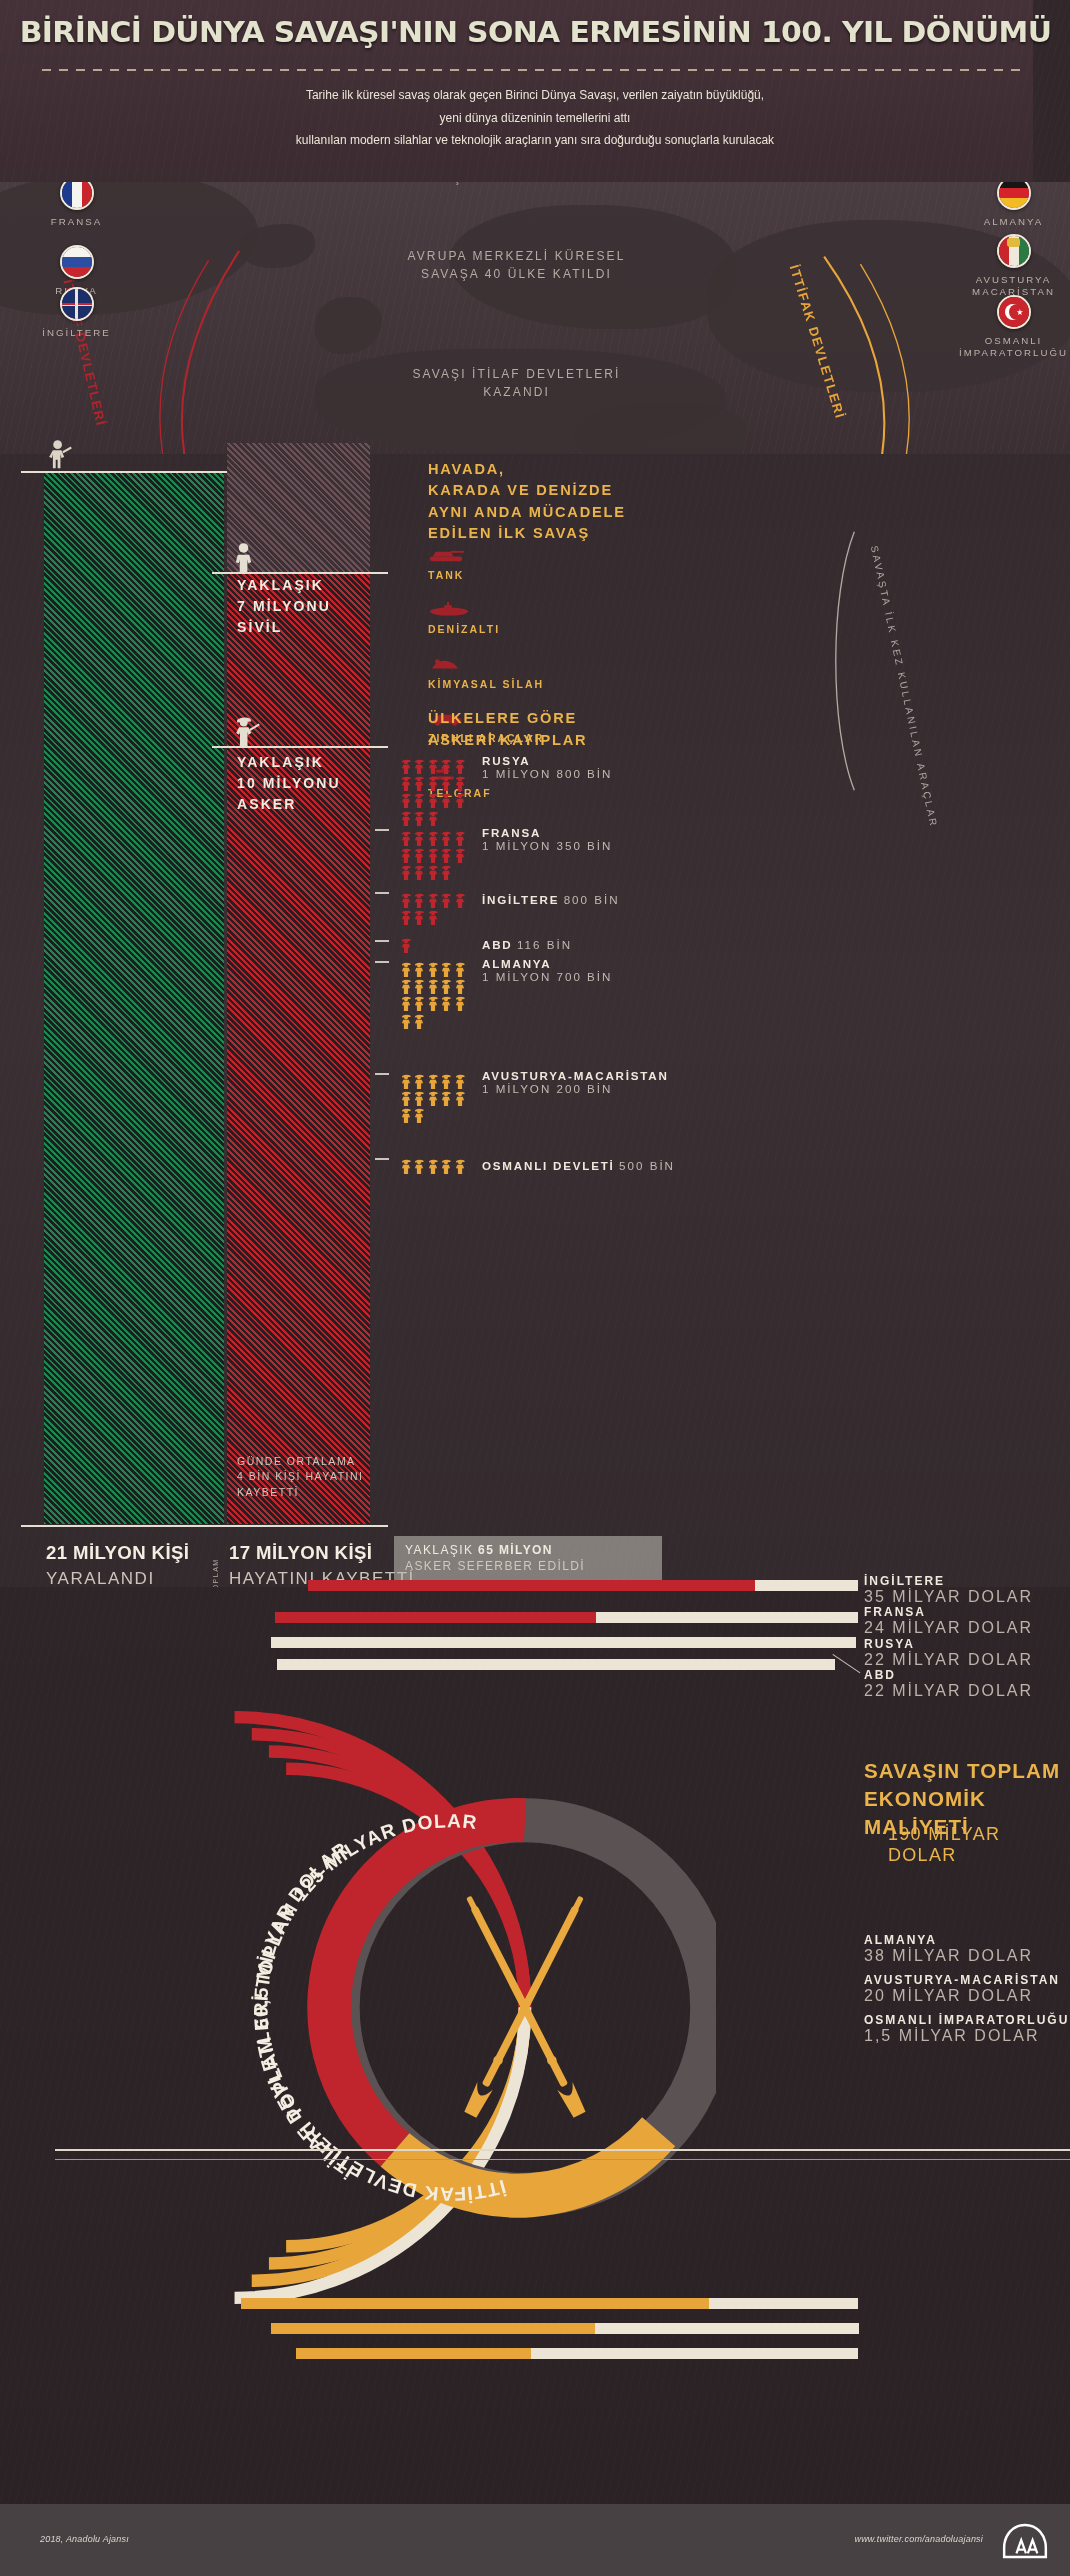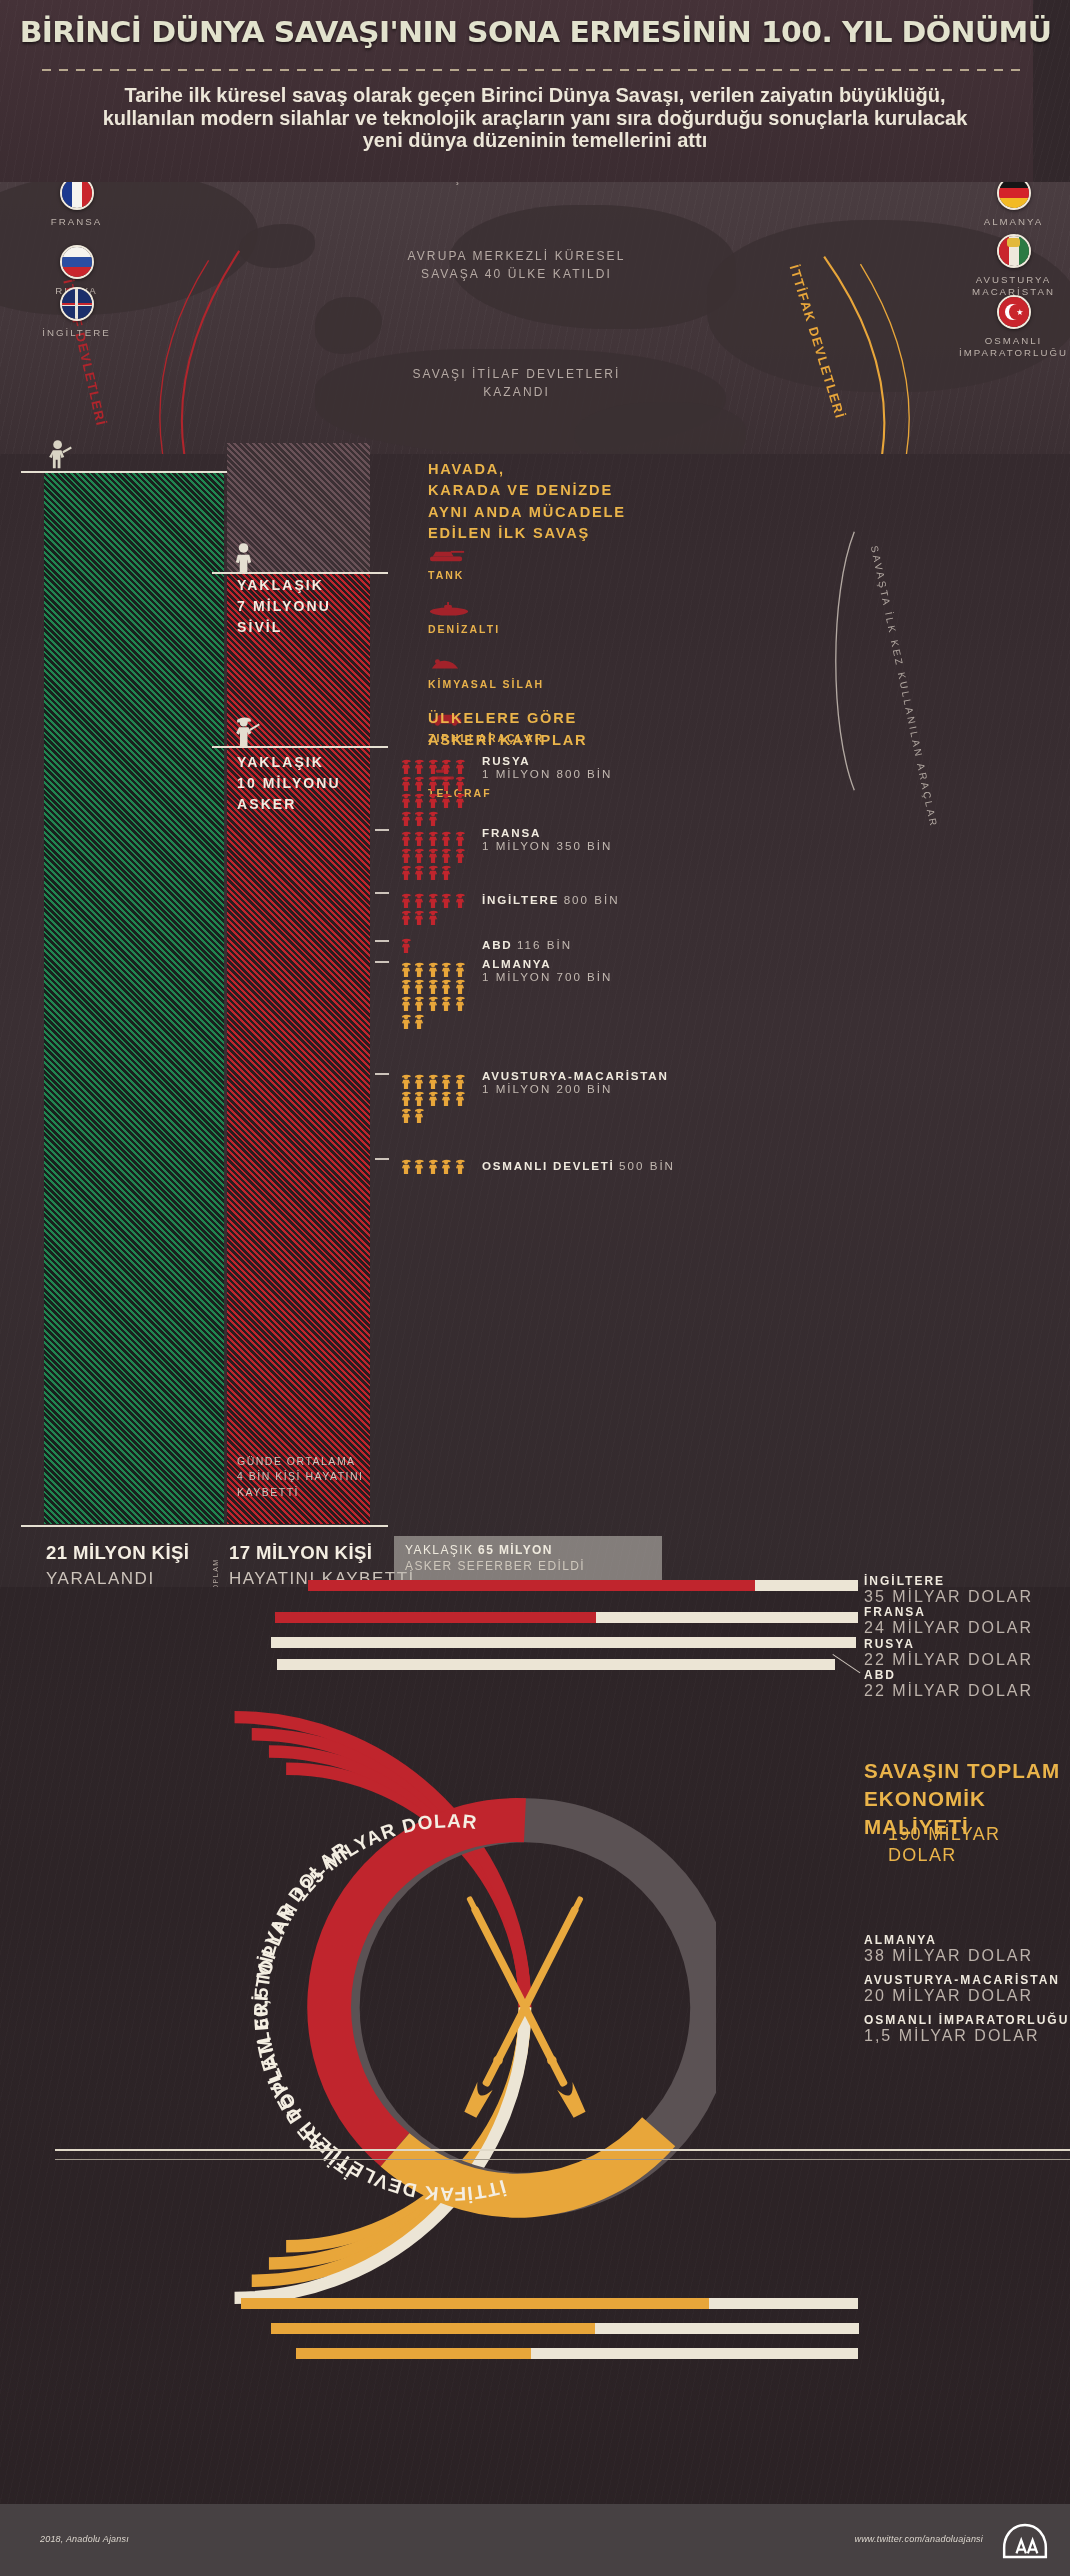--- a/index.html
+++ b/index.html
@@ -24,21 +24,21 @@
       linear-gradient(180deg,#453238 0%, #3b2c31 100%);
   }
   #title { left:0; top:15.3px; width:1071px; text-align:center;
     font-family:"DejaVu Sans", sans-serif;
     font-weight:bold; font-size:29px; letter-spacing:-0.6px;
     color:#e2e2cd; text-shadow:0 1.9px 2.9px rgba(0,0,0,.55);
     transform:scaleX(1.03); }
   #dash { left:42px; top:69px; width:986px; height:1.9px;
     background:repeating-linear-gradient(90deg,#b8a98f 0 8.6px, transparent 8.6px 17px); }
   #subtitle { left:57px; top:84px; width:956px; text-align:center;
-    font-size:20px; line-height:22.5px; color:#ece6d8; font-weight:700; }
+    font-size:12px; line-height:22.5px; color:#ece6d8; font-weight:400; }
 
   
   #mapZone { left:0; top:182px; width:1071px; height:272px; overflow:hidden;
     background:
       repeating-linear-gradient(102deg, rgba(255,255,255,.025) 0 1px, rgba(0,0,0,0) 1px 7.6px),
       linear-gradient(180deg,#4a3d41 0%, #423539 60%, #3b2f33 100%); }
   .landmass { position:absolute; background:#3b3033; opacity:.85; border-radius:45% 55% 50% 48%; }
 
   
   .arcsvg { position:absolute; left:0; top:0; width:1071px; height:454px; overflow:visible; pointer-events:none; }
@@ -143,22 +143,22 @@
 </head>
 <body>
 
 <div id="root">
 
   <div id="headerZone" class="abs">
     <div id="title" class="abs">BİRİNCİ DÜNYA SAVAŞI'NIN SONA ERMESİNİN 100. YIL DÖNÜMÜ</div>
     <div id="dash" class="abs"></div>
     <div id="subtitle" class="abs">
       <div>Tarihe ilk küresel savaş olarak geçen Birinci Dünya Savaşı, verilen zaiyatın büyüklüğü,</div>
+      <div>yeni dünya düzeninin temellerini attı</div>
       <div>kullanılan modern silahlar ve teknolojik araçların yanı sıra doğurduğu sonuçlarla kurulacak</div>
-      <div>yeni dünya düzeninin temellerini attı</div>
     </div>
   </div>
 
   <div id="mapZone" class="abs">
 
     <div class="landmass" style="left:-57px;top:-9.6px;width:315px;height:143px;border-radius:55% 42% 58% 40%;"></div>
     <div class="landmass" style="left:239px;top:42px;width:76px;height:44px;border-radius:60% 40% 55% 45%;"></div>
     <div class="landmass" style="left:315px;top:115px;width:67px;height:57px;border-radius:50% 45% 60% 40%;"></div>
     <div class="landmass" style="left:449px;top:23px;width:287px;height:124px;border-radius:48% 52% 40% 60%;"></div>
     <div class="landmass" style="left:315px;top:167px;width:411px;height:105px;border-radius:40% 48% 55% 50%;opacity:.95;"></div>

